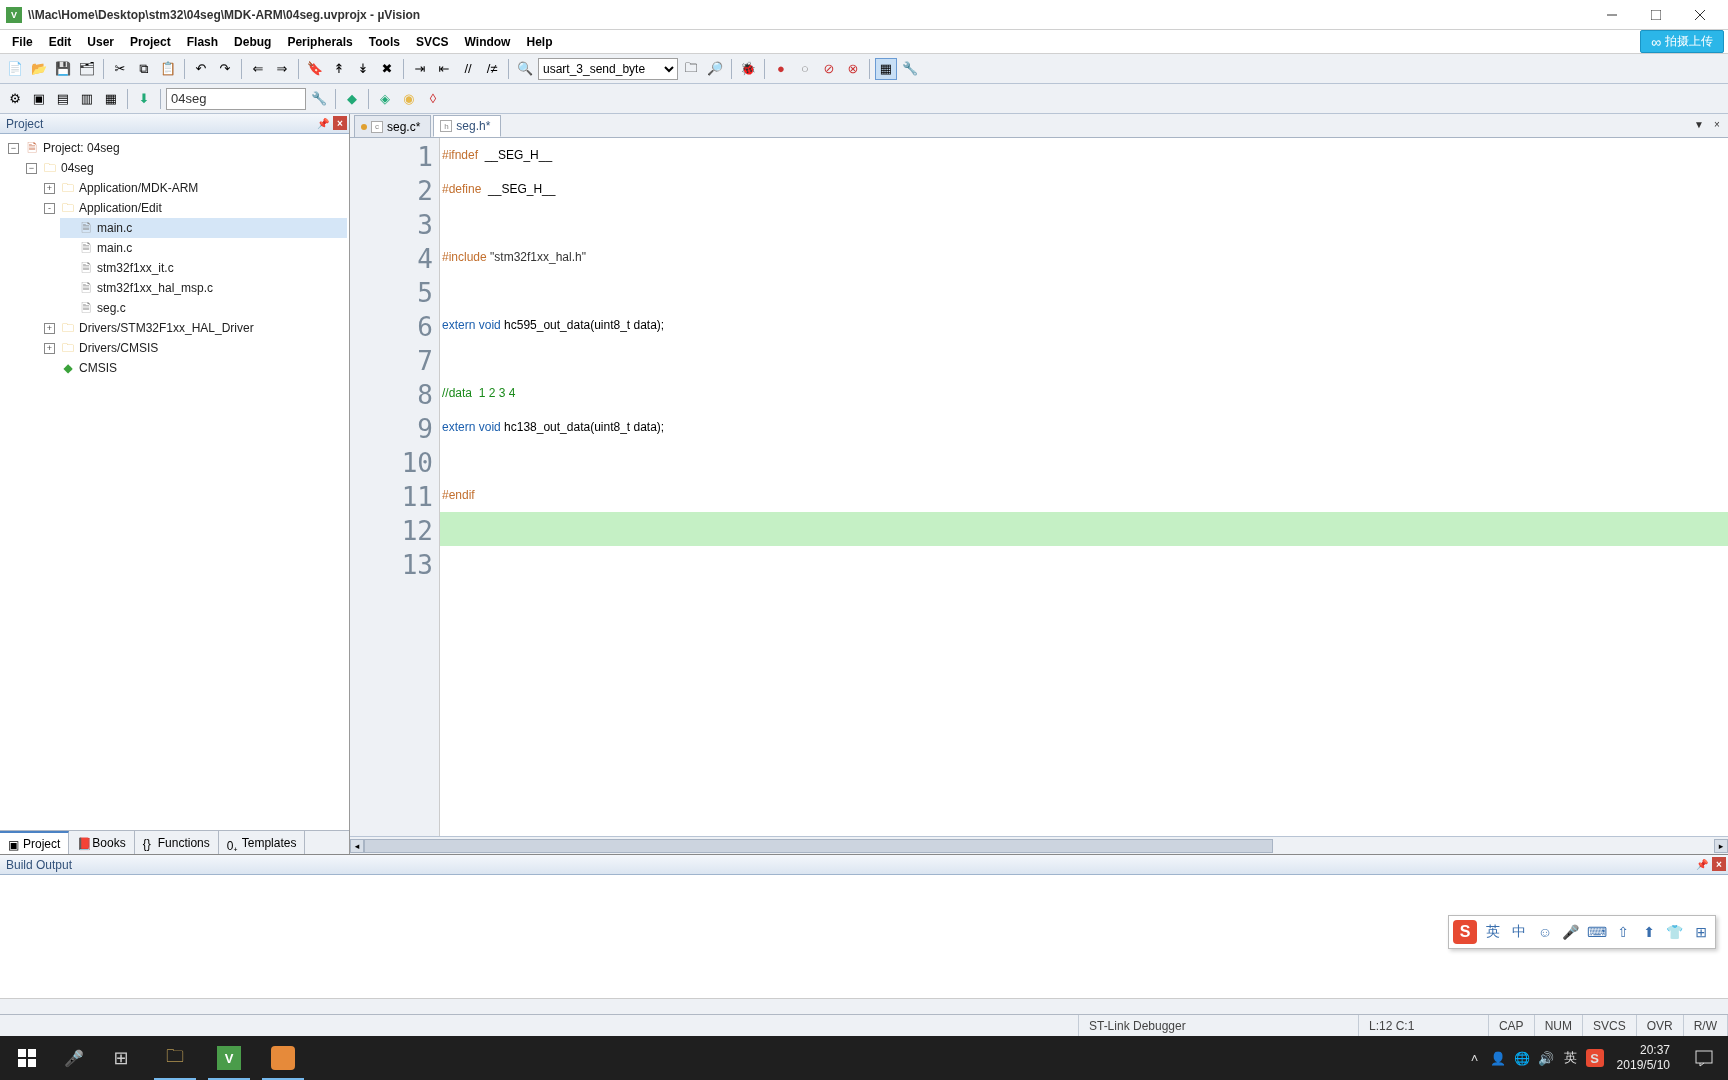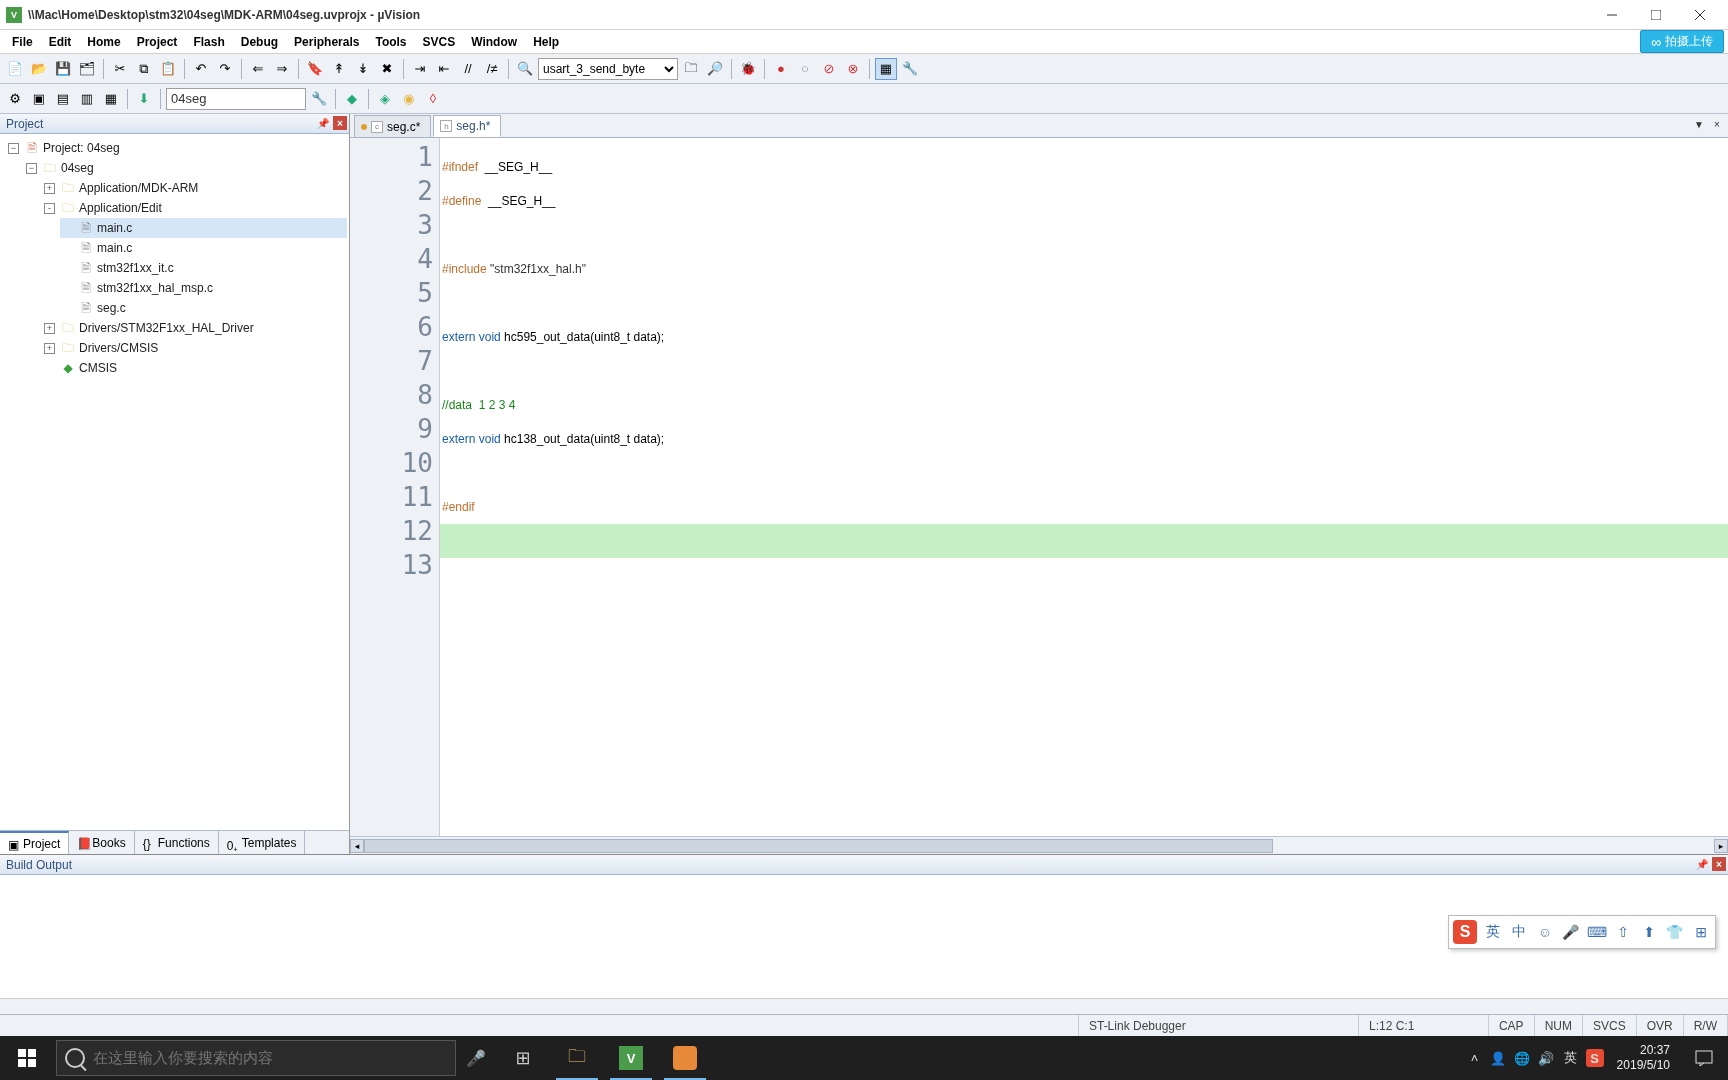--- a/index.html
+++ b/index.html
@@ -60,21 +60,21 @@
 .editor-tabs .etab { height:22px; padding:0 10px 0 6px; background:#e4e9f0; border:1px solid #a8b4c4; border-bottom:none; margin-right:2px; display:flex; align-items:center; gap:4px; font-size:12px; cursor:default; position:relative; }
 .editor-tabs .etab.active { background:#fff; color:#33527a; font-weight:500; border-bottom:1px solid #fff; }
 .editor-tabs .etab .dot { width:6px;height:6px;border-radius:50%;background:#e0a030; }
 .editor-tabs .etab .fi { width:12px;height:12px;background:#fff;border:1px solid #aaa;display:flex;align-items:center;justify-content:center;font-size:8px;color:#888; }
 .editor-tabs .rightctl { position:absolute; right:4px; top:3px; display:flex; gap:4px; }
 .editor-tabs .rightctl span { width:14px;height:14px;display:flex;align-items:center;justify-content:center;font-size:10px;color:#333;cursor:default; }
 
 .editor-body { flex:1; display:flex; background:#fff; overflow:hidden; position:relative; }
 .gutter { width:90px; background:#eef1f5; border-right:1px solid #ccc; padding-top:4px; }
 .gutter .ln { height:34px; text-align:right; padding-right:6px; font-family:Consolas,monospace; font-size:26px; color:#7a8a9a; }
-.code { flex:1; font-family:Consolas,'Courier New',monospace; font-size:26px; line-height:34px; padding-top:12px; white-space:pre; color:#000; position:relative; }
+.code { flex:1; font-family:Consolas,'Courier New',monospace; font-size:26px; line-height:34px; padding-top:0; white-space:pre; color:#000; position:relative; }
 .code .line { height:34px; padding-left:2px; }
 .code .hl { background:#c5f0c5; }
 .kw-pp { color:#c26f2e; }
 .kw-blue { color:#1b5fae; }
 .kw-cmt { color:#1a8a1a; }
 .kw-str { color:#333; }
 
 .hscroll { height:18px; background:#eef1f5; border-top:1px solid #b8c4d4; position:relative; }
 .hscroll .thumb { position:absolute; left:14px; top:2px; height:14px; width:66%; background:#ccd4df; border:1px solid #a8b4c4; }
 .hscroll .arrow { position:absolute; top:2px; width:14px; height:14px; background:#d8dfe8; border:1px solid #a8b4c4; display:flex; align-items:center; justify-content:center; font-size:9px; }
@@ -133,21 +133,21 @@
       <svg viewBox="0 0 10 10">
         <line x1="0" y1="0" x2="10" y2="10" stroke="#333"></line>
         <line x1="10" y1="0" x2="0" y2="10" stroke="#333"></line>
       </svg>
     </div>
 </div>
 
 <div class="menubar">
   <span class="menu-item">File</span>
   <span class="menu-item">Edit</span>
-  <span class="menu-item">Home</span>
+  <span class="menu-item">User</span>
   <span class="menu-item">Project</span>
   <span class="menu-item">Flash</span>
   <span class="menu-item">Debug</span>
   <span class="menu-item">Peripherals</span>
   <span class="menu-item">Tools</span>
   <span class="menu-item">SVCS</span>
   <span class="menu-item">Window</span>
   <span class="menu-item">Help</span>
   <span class="spacer"></span>
   <div class="upload-btn">
@@ -417,24 +417,20 @@
 
 <div class="taskbar">
   <div class="start">
     <div class="winlogo">
         <span></span>
         <span></span>
         <span></span>
         <span></span>
       </div>
   </div>
-  <div class="search">
-    <div class="sico"></div>
-    <input placeholder="在这里输入你要搜索的内容" style="">
-  </div>
   <div class="mic">🎤</div>
   <div class="tb-app">
       <div class="app-ic" style="color:#ccc;">⊞</div>
     </div>
   <div class="tb-app active">
       <div class="app-ic" style="color:#f3c867;">🗀</div>
     </div>
   <div class="tb-app active">
       <div class="app-ic" style="background:#4a9c4a;width:24px;height:24px;color:#fff;font-size:13px;font-weight:bold;">V</div>
     </div>

